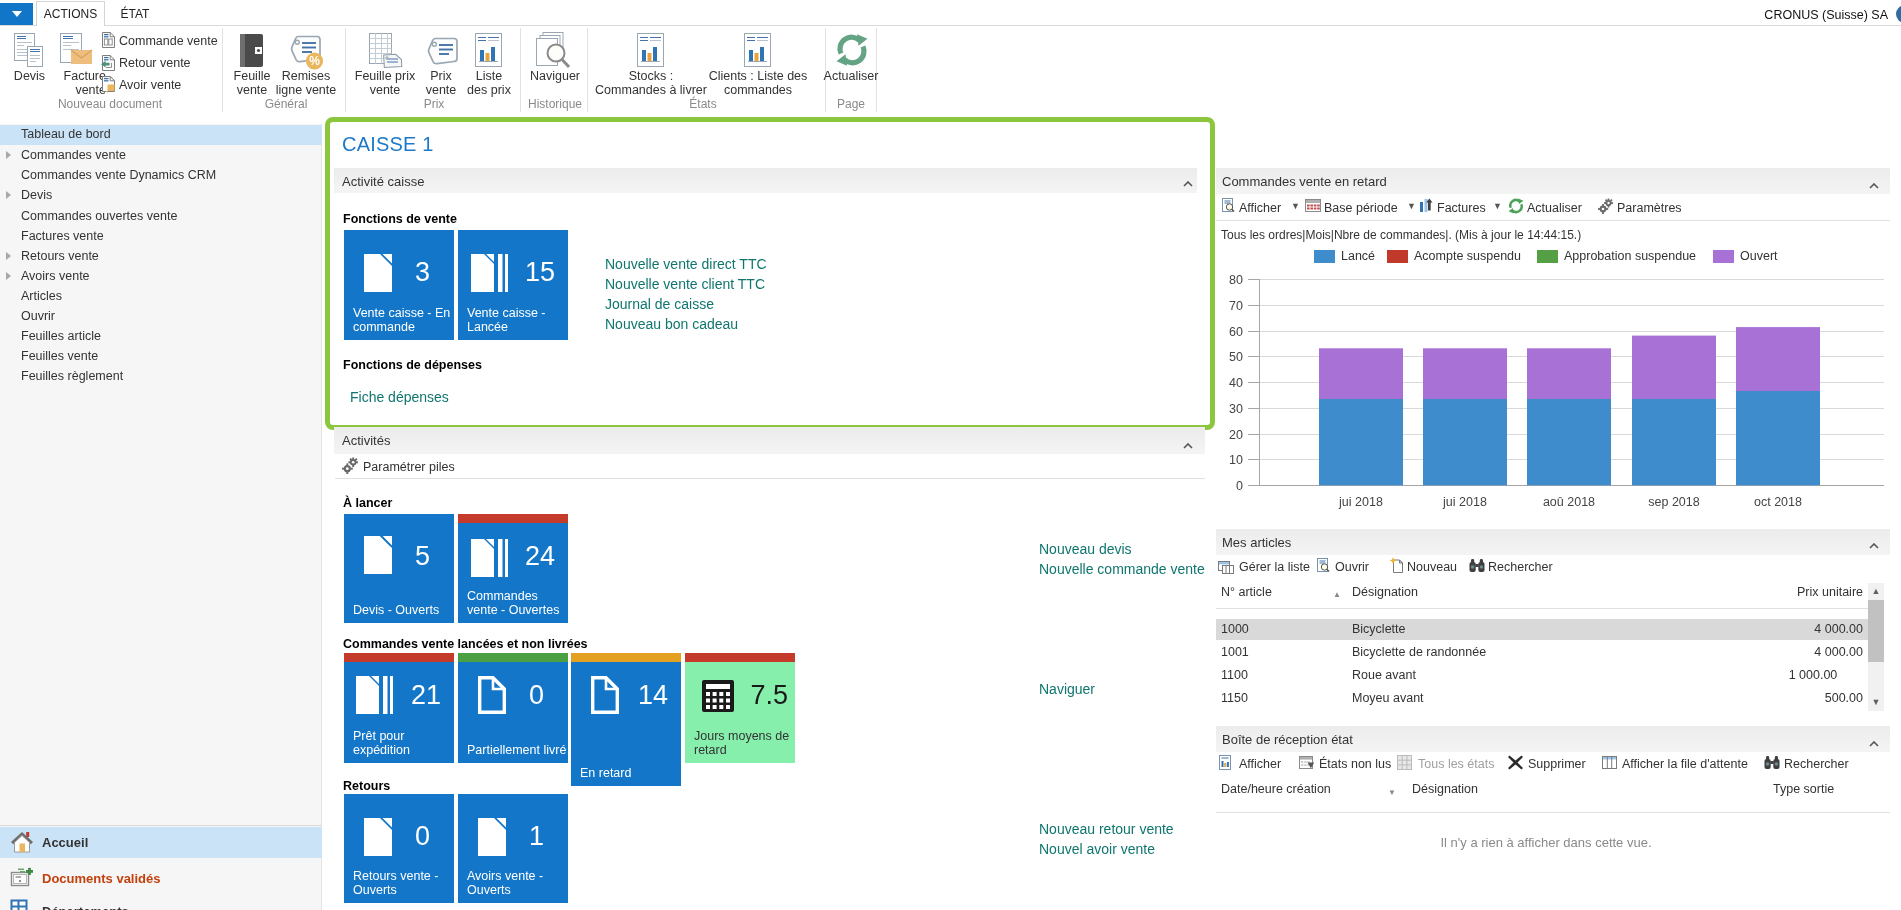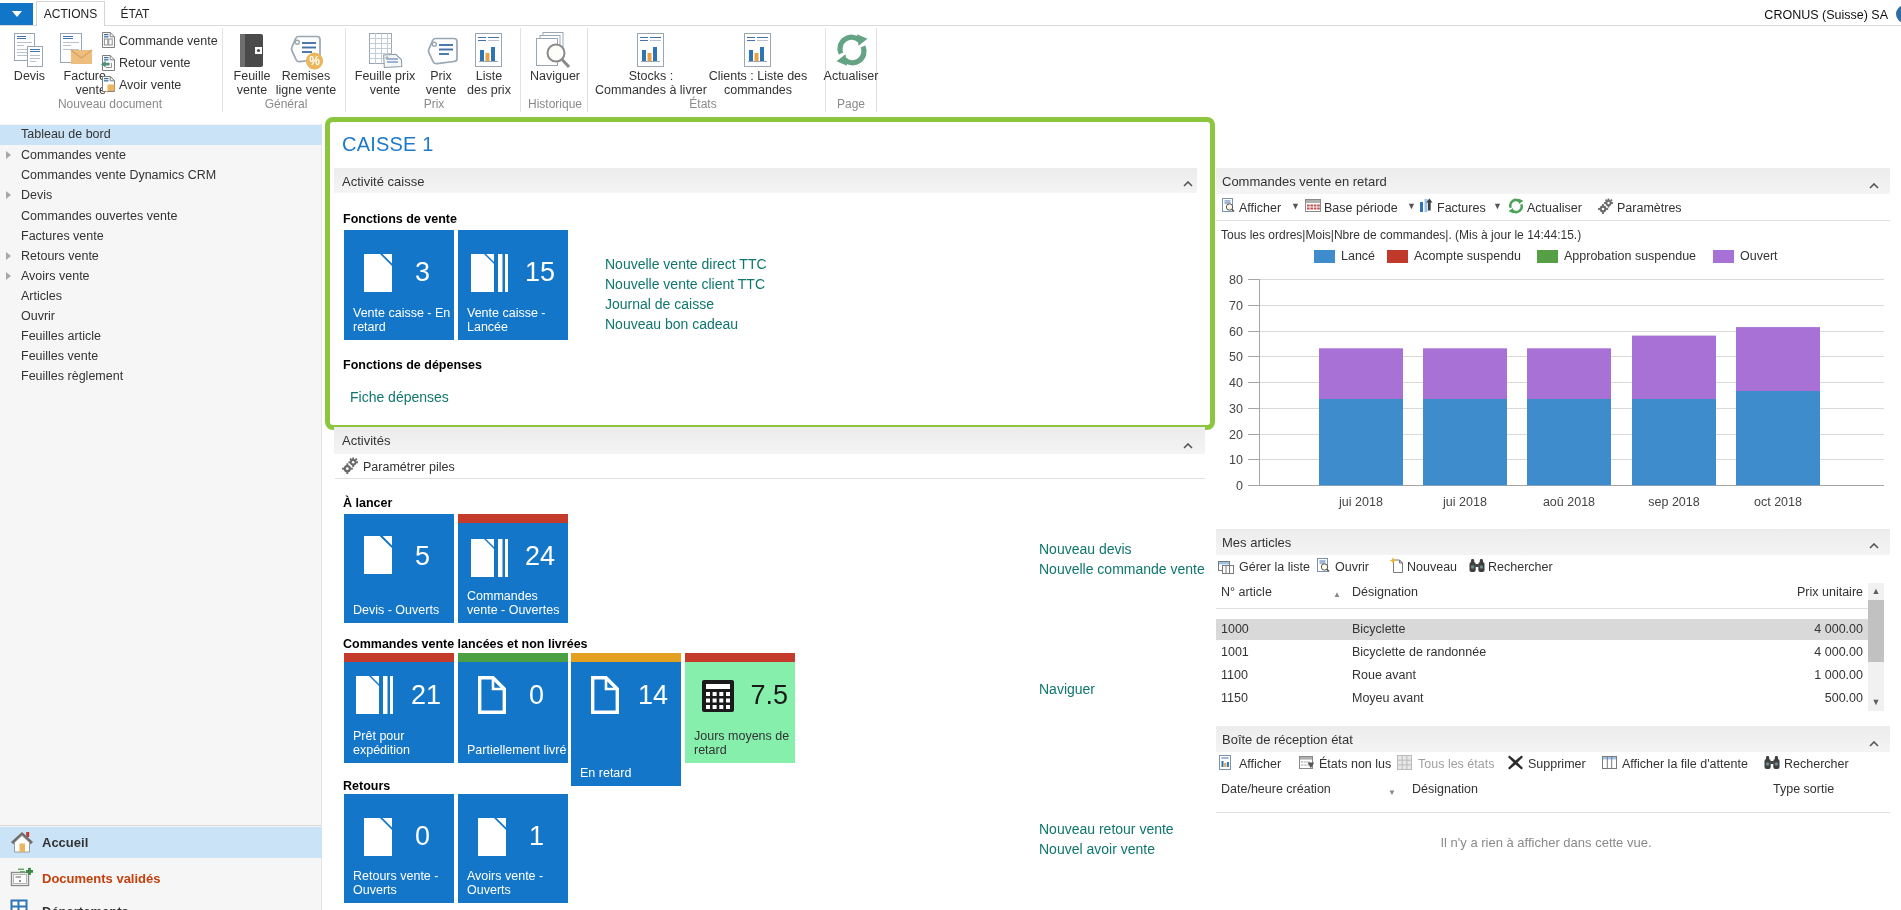--- a/index.html
+++ b/index.html
@@ -347,21 +347,21 @@
     </svg></div>
 
 <div class="abs boldlbl" style="left:343px;top:212px">Fonctions de vente</div>
 
 <div class="tile" style="left:344px;top:230px;width:110px;height:110px">
   <svg class="abs" style="left:20px;top:24px" width="28" height="38" viewBox="0 0 28 38">
       <path d="M0 0 L16 0 L28 12 L28 38 L0 38 Z" fill="#fff"></path>
       <path d="M18.5 0 L28 0 L28 9.5 Z" fill="#fff"></path>
     </svg>
   <div class="num" style="right:24px;top:29px">3</div>
-  <div class="lbl" style="bottom:5px">Vente caisse - En retard</div>
+  <div class="lbl" style="bottom:5px">Vente caisse - En commande</div>
 </div>
 <div class="tile" style="left:458px;top:230px;width:110px;height:110px">
   <svg class="abs" style="left:13px;top:24px" width="38" height="38" viewBox="0 0 38 38">
       <path d="M0 0 L13 0 L23 10 L23 38 L0 38 Z" fill="#fff"></path>
       <path d="M15 0 L23 0 L23 8 Z" fill="#fff"></path>
       <rect x="27" y="0" width="4.5" height="38" fill="#fff"></rect>
       <rect x="34" y="0" width="3" height="38" fill="#fff"></rect>
     </svg>
   <div class="num" style="right:13px;top:29px">15</div>
   <div class="lbl" style="bottom:5px">Vente caisse - Lancée</div>
@@ -710,21 +710,21 @@
 <div class="abs" style="left:1216px;top:608px;width:652px;height:1px;background:#e0e0e0"></div>
 <div class="abs" style="left:1216px;top:619px;width:652px;height:21px;background:#d9d9d9"></div>
 <div class="abs" style="left:1221px;top:622px">1000</div>
 <div class="abs" style="left:1352px;top:622px">Bicyclette</div>
 <div class="abs" style="left:1763px;top:622px;width:100px;text-align:right">4 000.00</div>
 <div class="abs" style="left:1221px;top:645px">1001</div>
 <div class="abs" style="left:1352px;top:645px">Bicyclette de randonnée</div>
 <div class="abs" style="left:1763px;top:645px;width:100px;text-align:right">4 000.00</div>
 <div class="abs" style="left:1221px;top:668px">1100</div>
 <div class="abs" style="left:1352px;top:668px">Roue avant</div>
-<div class="abs" style="left:1763px;top:668px;width:100px;text-align:right">1 000.00</div>
+<div class="abs" style="left:1763px;top:668px;width:100px;text-align:center">1 000.00</div>
 <div class="abs" style="left:1221px;top:691px">1150</div>
 <div class="abs" style="left:1352px;top:691px">Moyeu avant</div>
 <div class="abs" style="left:1763px;top:691px;width:100px;text-align:right">500.00</div>
 
 <div class="abs" style="left:1216px;top:726px;width:674px;height:184px;background:#fff"></div>
 <div class="hdrbar" style="left:1216px;top:726px;width:674px;height:26px">
     <span class="t" style="left:6px">Boîte de réception état</span>
   </div>
 <div class="abs" style="left:1869px;top:736px"><svg width="10" height="6" viewBox="0 0 10 6">
       <polyline points="1,5 5,1 9,5" fill="none" stroke="#555" stroke-width="1.6"></polyline>

